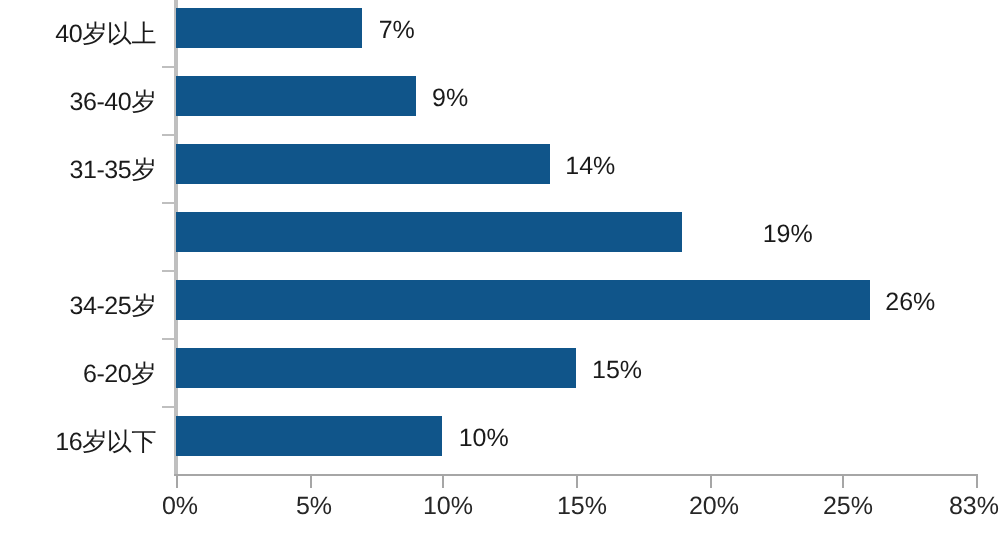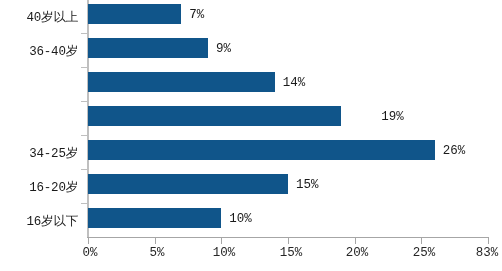--- a/index.html
+++ b/index.html
@@ -12,21 +12,20 @@
     height: 271px;
     font-family: "Liberation Sans", "DejaVu Sans", sans-serif;
     overflow: hidden;
   }
 
   #chart-root {
     position: relative;
     width: 502px;
     height: 271px;
     background: #ffffff;
-    font-family: Liberation Mono, monospace;
   }
 
   
   #category-axis-line {
     position: absolute;
     left: 87px;
     top: 0px;
     width: 2px;
     height: 238px;
     background: #bfbfbf;
@@ -102,22 +101,23 @@
 
   <div class="cat-tick" style="top:33px"></div>
   <div class="cat-tick" style="top:67px"></div>
   <div class="cat-tick" style="top:101px"></div>
   <div class="cat-tick" style="top:135px"></div>
   <div class="cat-tick" style="top:169px"></div>
   <div class="cat-tick" style="top:203px"></div>
 
   <div class="cat-label" style="top:9px">40岁以上</div>
   <div class="cat-label" style="top:43px">36-40岁</div>
+  <div class="cat-label" style="top:77px">31-35岁</div>
   <div class="cat-label" style="top:145px">34-25岁</div>
-  <div class="cat-label" style="top:179px">16-20岁</div>
+  <div class="cat-label" style="top:179px">6-20岁</div>
   <div class="cat-label" style="top:213px">16岁以下</div>
 
   <div class="bar" style="left: 88px; top: 4px; width: 93.3333px;"></div>
   <div class="bar" style="left: 88px; top: 38px; width: 120px;"></div>
   <div class="bar" style="left: 88px; top: 72px; width: 186.667px;"></div>
   <div class="bar" style="left: 88px; top: 106px; width: 253.333px;"></div>
   <div class="bar" style="left: 88px; top: 140px; width: 346.667px;"></div>
   <div class="bar" style="left: 88px; top: 174px; width: 200px;"></div>
   <div class="bar" style="left: 88px; top: 208px; width: 133.333px;"></div>
 

